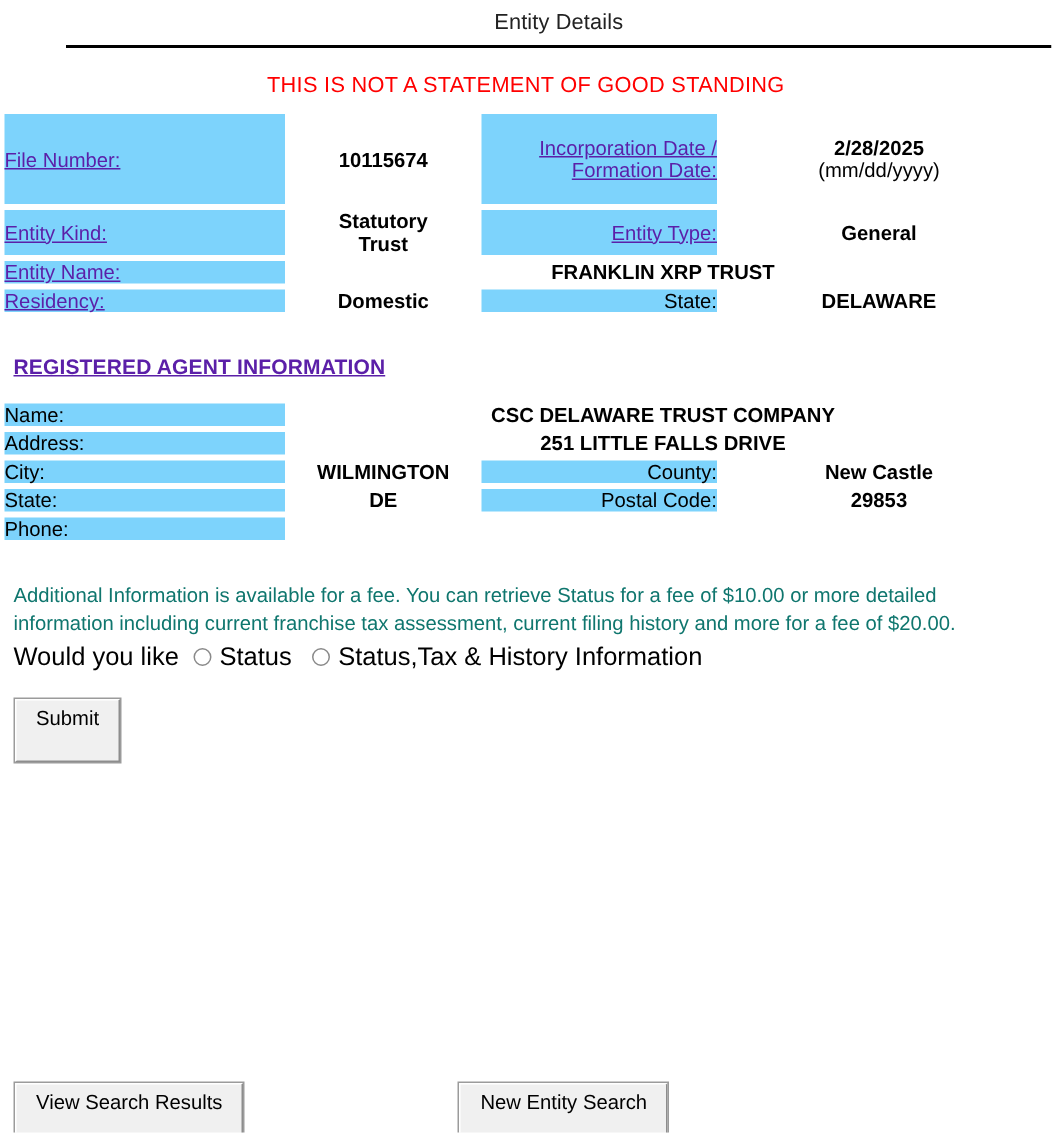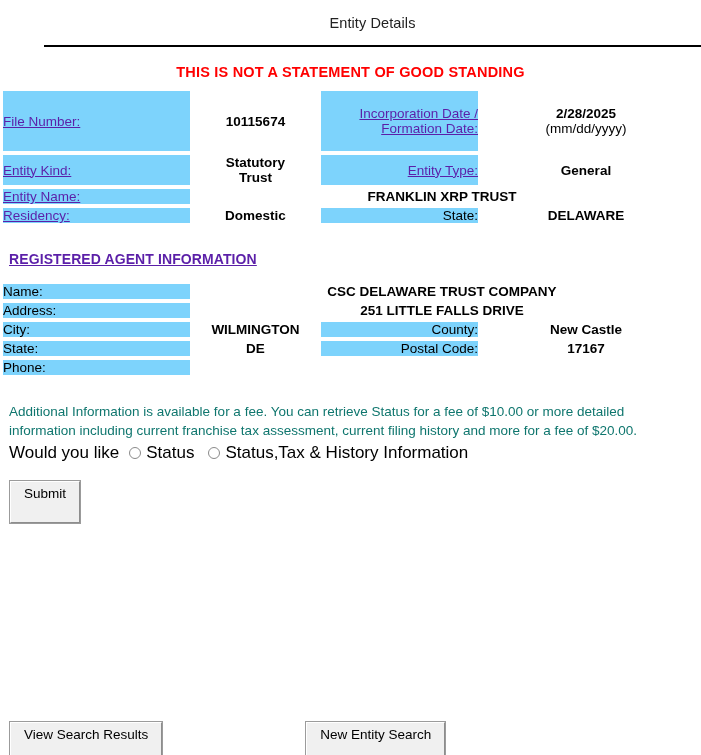--- a/index.html
+++ b/index.html
@@ -12,21 +12,21 @@
     height: 755px;
     font-family: "Liberation Sans", sans-serif;
     font-size: 13px;
     color: #000000;
     overflow: hidden;
     position: relative;
   }
 
   
   .page-header {
-    height: 47px;
+    height: 32px;
     border-bottom: 2px solid #000000;
     display: flex;
     align-items: center;
     justify-content: center;
     box-sizing: border-box;
     margin-left: 44px;
   }
   .page-title {
     font-size: 14.5px;
     font-weight: normal;
@@ -34,21 +34,21 @@
     letter-spacing: 0.1px;
   }
 
   
   .warning-row {
     margin-top: 17px;
     text-align: center;
   }
   .warning-text {
     color: #ff0000;
-    font-weight: bold;
+    font-weight: normal;
     font-size: 14.5px;
     letter-spacing: 0.2px;
   }
 
   
   .info-table {
     border-collapse: separate;
     border-spacing: 3px 4px;
     margin: 0;
     table-layout: fixed;
@@ -269,21 +269,21 @@
       <td class="cell-value">New Castle</td>
     </tr>
     <tr>
       <td class="cell-label">
         <span class="plain-label">State:</span>
       </td>
       <td class="cell-value">DE</td>
       <td class="cell-label right">
         <span class="plain-label">Postal Code:</span>
       </td>
-      <td class="cell-value">17167</td>
+      <td class="cell-value">29853</td>
     </tr>
     <tr>
       <td class="cell-label">
         <span class="plain-label">Phone:</span>
       </td>
       <td class="cell-blank" colspan="3"></td>
     </tr>
   </tbody>
 </table>
 

